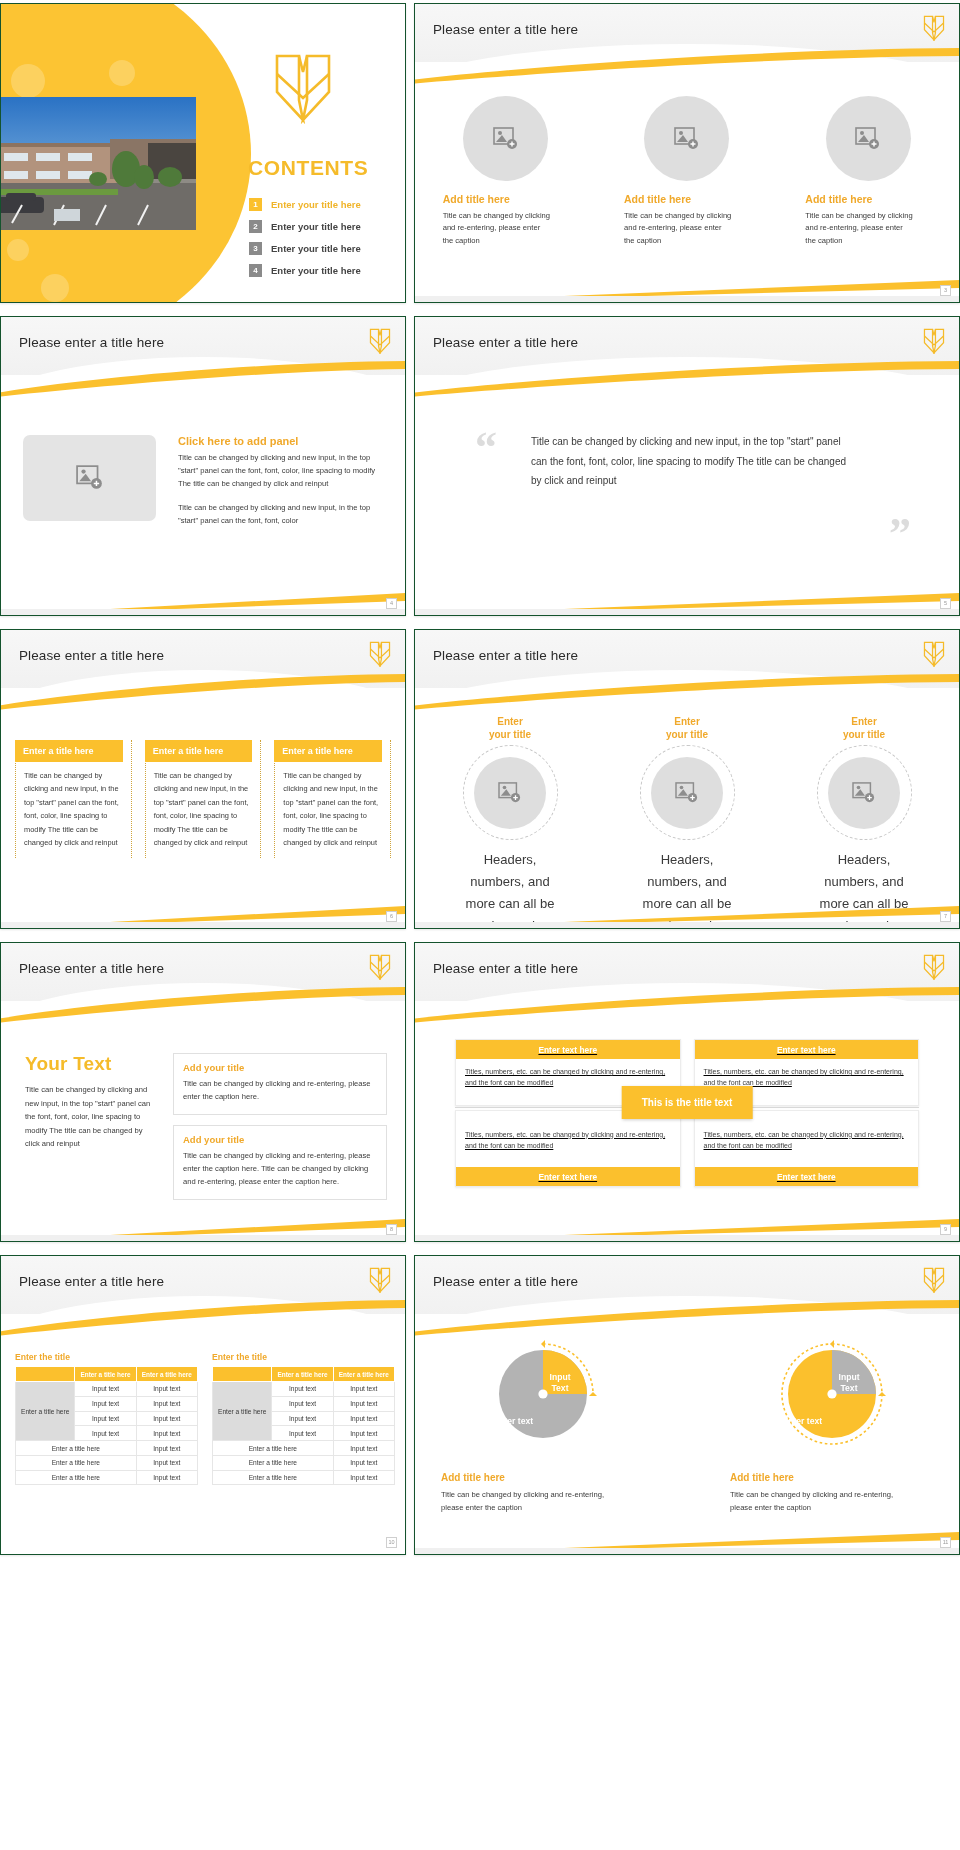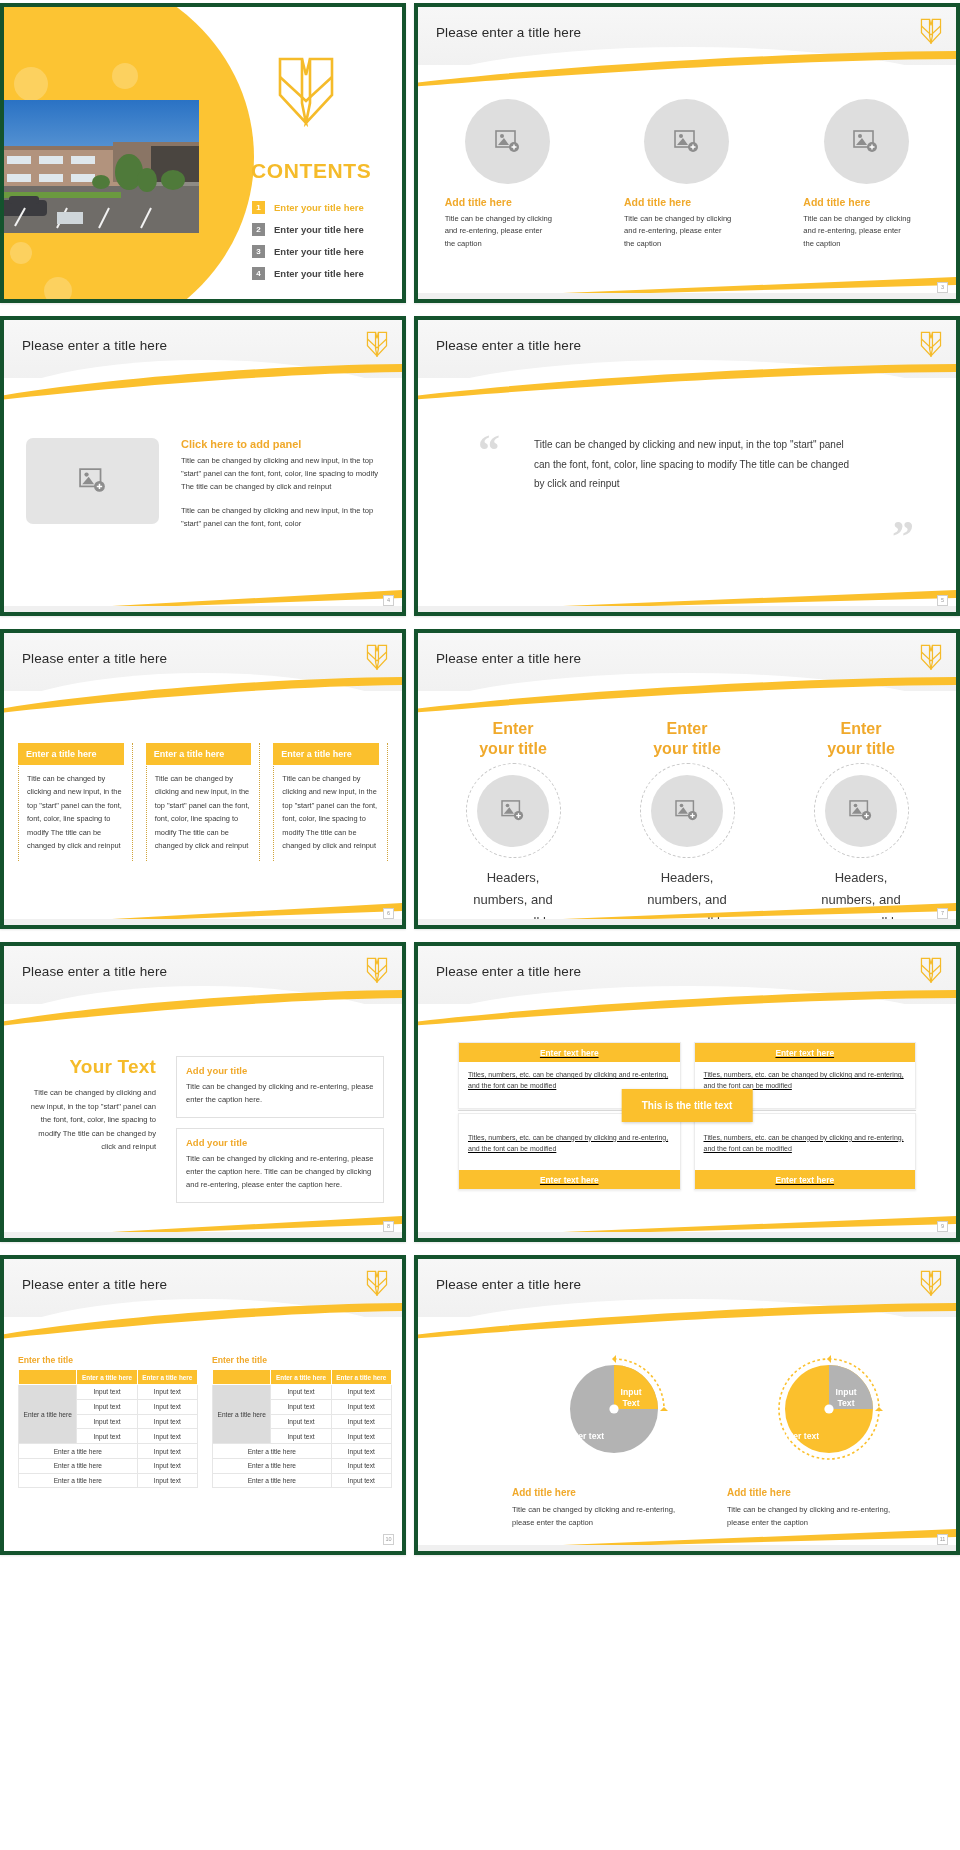--- a/index.html
+++ b/index.html
@@ -6,21 +6,21 @@
   html,body { width:960px; }
   body {
     font-family: "Liberation Sans", sans-serif;
     background:#ffffff;
     width:960px;
   }
   .gallery { display:grid; grid-template-columns: 410px 550px; gap:0; width:960px; }
   .cell { position:relative; }
   .slide {
     position:relative; overflow:hidden; background:#ffffff;
-    border:4px solid #14532d;
+    border:1px solid #14532d;
     box-shadow:0 1px 2px rgba(0,0,0,.10);
   }
   .s-left  { width:406px; height:300px; margin:3px 0 10px 0; }
   .s-right { width:546px; height:300px; margin:3px 0 10px 4px; }
 
   
   .header-band{
     position:absolute; left:0; right:0; top:0; height:58px;
     background:linear-gradient(#f7f7f7,#f1f1f1);
   }
@@ -101,29 +101,29 @@
 
   
   .s6-cols{ position:absolute; left:14px; right:14px; top:110px; display:flex; gap:13px;}
   .s6-col{ flex:1; border-left:1px dotted #d0a43c; border-right:1px dotted #d0a43c; padding:0 8px 0 0;}
   .s6-head{ background:#fbc02d; color:#fff; font-weight:bold; font-size:9px; padding:6px 8px; margin:0 0 7px -1px;}
   .s6-txt{ font-size:7.4px; color:#3a3a3a; line-height:1.82; padding-left:8px; padding-bottom:8px;}
 
   
   .s7-items{ position:absolute; left:20px; right:20px; top:86px; display:flex; justify-content:space-between;}
   .s7-item{ width:150px; text-align:center; position:relative;}
-  .s7-ttl{ color:#f0a92b; font-weight:bold; font-size:16px; line-height:1.25;}
+  .s7-ttl{ color:#f0a92b; font-weight:bold; font-size:10px; line-height:1.25;}
   .s7-ring{ width:95px; height:95px; border:1px dashed #c8c8c8; border-radius:50%; margin:4px auto 0;
             display:flex; align-items:center; justify-content:center;}
   .s7-ring .ph-circle{ width:72px; height:72px;}
   .s7-cap{ font-size:13px; color:#3a3a3a; line-height:1.7; margin-top:9px; padding:0 26px;}
 
   
   .s8-wrap{ position:absolute; left:24px; right:18px; top:110px; display:flex; gap:20px;}
-  .s8-left{ width:128px;text-align:right;}
+  .s8-left{ width:128px;}
   .s8-h{ color:#f5bb2a; font-size:19px; font-weight:bold; letter-spacing:.2px;}
   .s8-p{ font-size:7.6px; color:#3a3a3a; line-height:1.78; margin-top:8px;}
   .s8-right{ flex:1;}
   .s8-card{ border:1px solid #e0e0e0; padding:8px 9px 10px; background:#fff;}
   .s8-card + .s8-card{ margin-top:10px;}
   .s8-card-h{ color:#f0a92b; font-weight:bold; font-size:9.5px; }
   .s8-card-p{ font-size:7.6px; color:#3a3a3a; line-height:1.7; margin-top:5px;}
 
   
   .s9{ position:absolute; left:40px; right:40px; top:96px;text-decoration:underline;}
@@ -144,21 +144,21 @@
   .s10{ position:absolute; left:14px; right:10px; top:96px; display:flex; gap:14px;}
   .s10-blk{ flex:1;}
   .s10-h{ color:#f0a92b; font-weight:bold; font-size:8.6px; margin-bottom:4px;}
   table.tbl{ width:100%; border-collapse:collapse; font-size:6.6px; color:#3a3a3a;}
   table.tbl th{ background:#fbc02d; color:#fff; font-weight:bold; padding:3.5px 2px; text-align:center; font-size:6.4px;
                 border:1px solid #fff;}
   table.tbl td{ border:1px solid #e6e6e6; padding:3.4px 2px; text-align:center; background:#fff;}
   table.tbl td.side{ background:#dcdcdc; font-weight:normal;}
 
   
-  .s11{ position:absolute; left:20px; right:20px; top:88px; display:flex; justify-content:flex-end;}
+  .s11{ position:absolute; left:20px; right:20px; top:76px; display:flex; justify-content:space-between;gap:36px;}
   .s11-item{ width:215px; text-align:left;}
   .pie-wrap{ position:relative; width:130px; height:130px; margin:0 auto;}
   .pie-wrap svg{ width:130px; height:130px; display:block;}
   .pie-lab-in{ position:absolute; color:#fff; font-size:8.6px; font-weight:bold; text-align:center; line-height:1.25;}
   .s11-ttl{ color:#f0a92b; font-weight:bold; font-size:10px; margin-top:10px; margin-left:6px;}
   .s11-p{ font-size:7.6px; color:#3a3a3a; line-height:1.72; margin-top:5px; margin-left:6px; width:180px;}
 </style>
 </head>
 <body>
 

